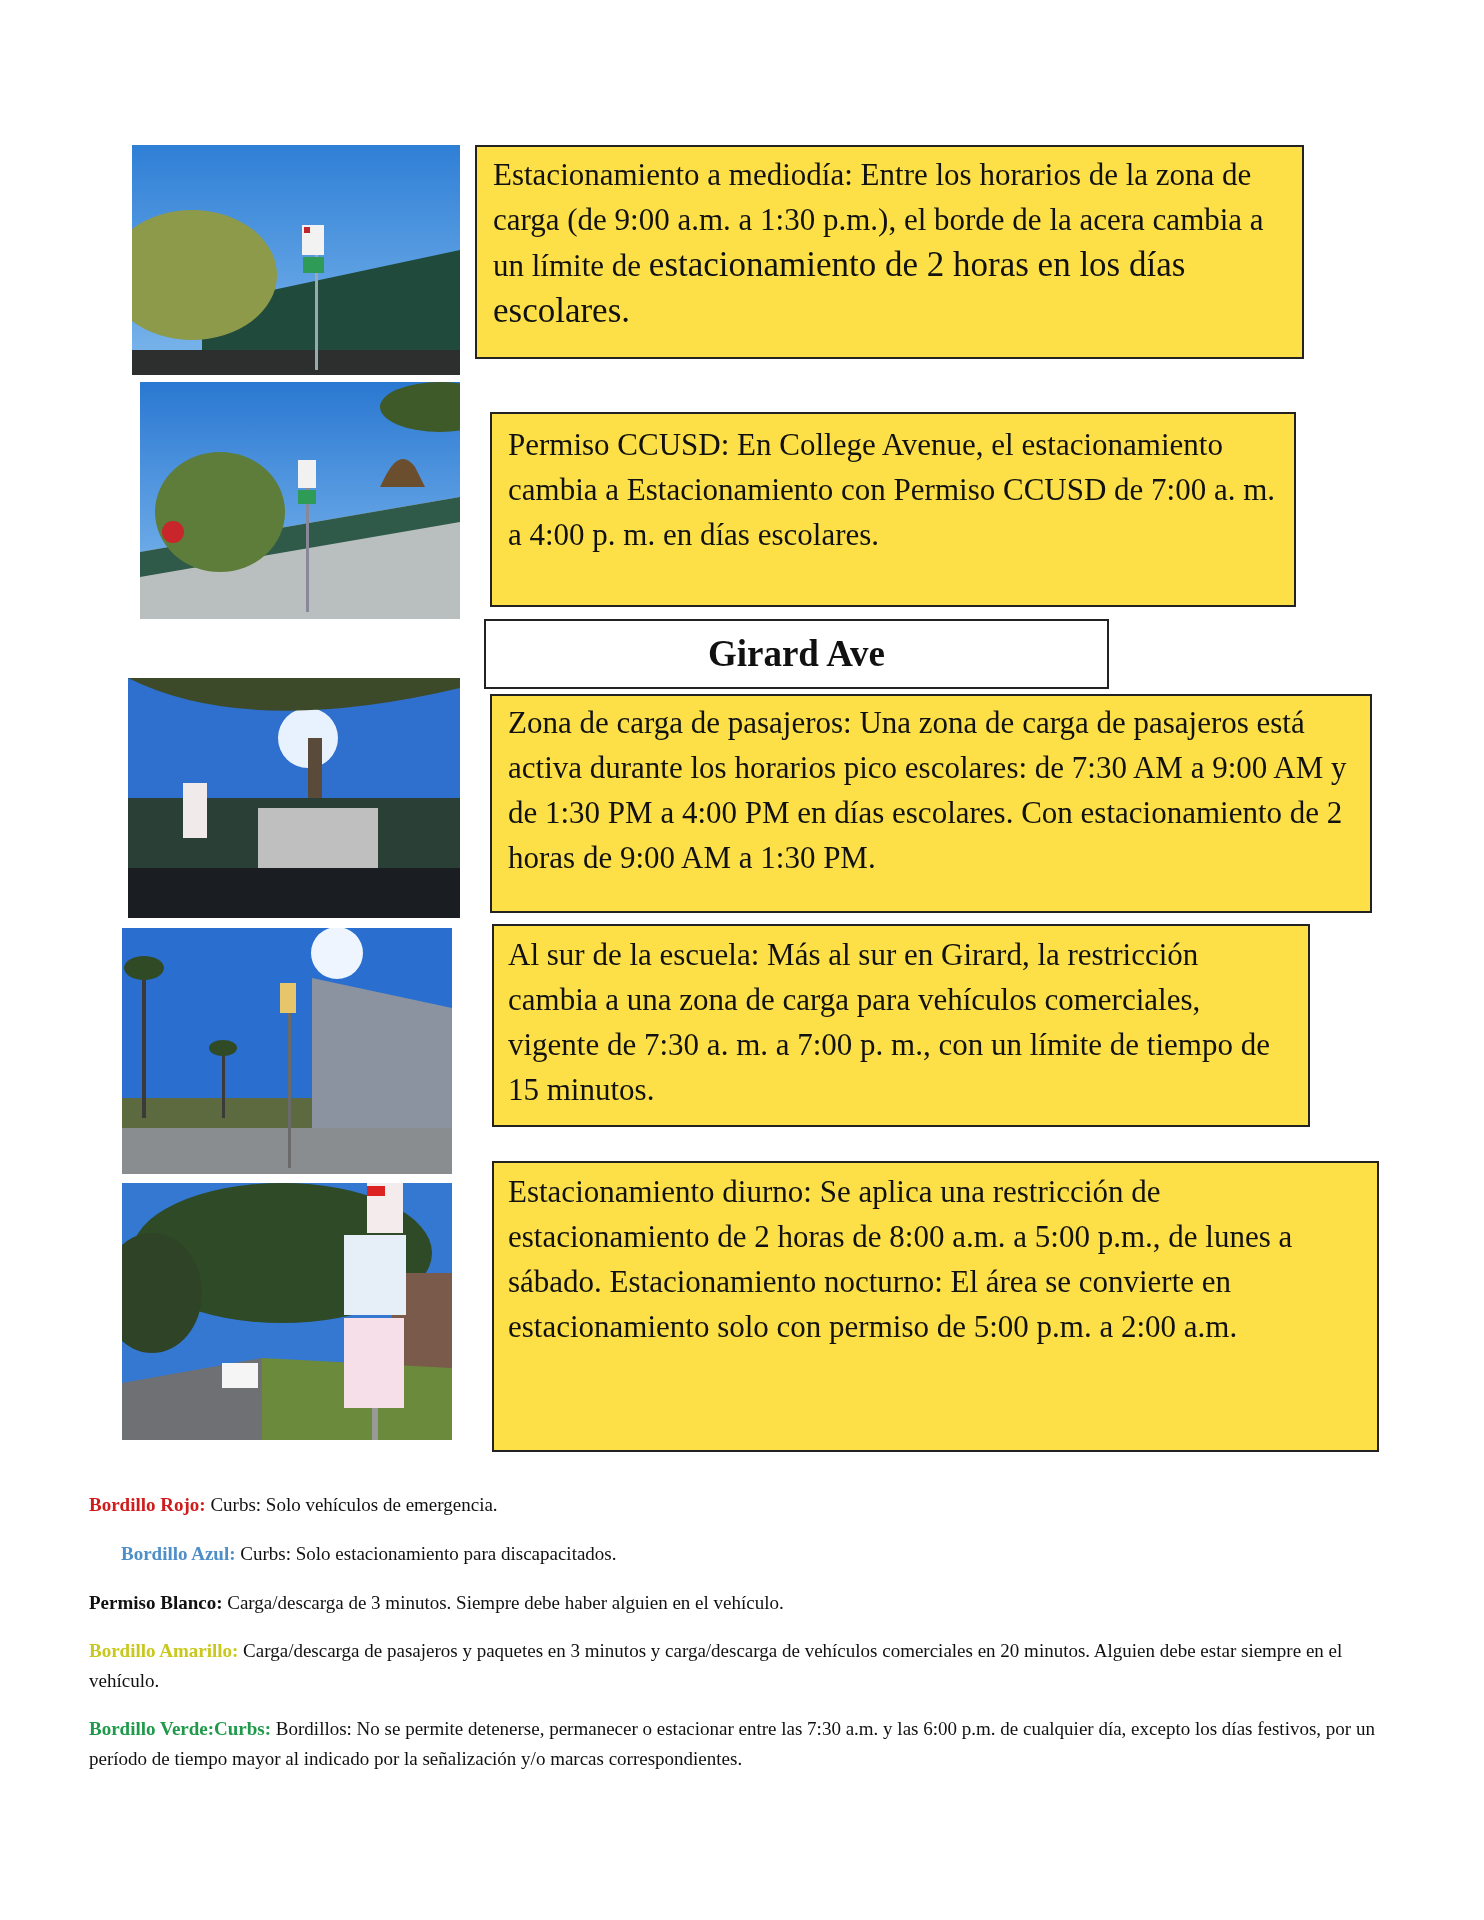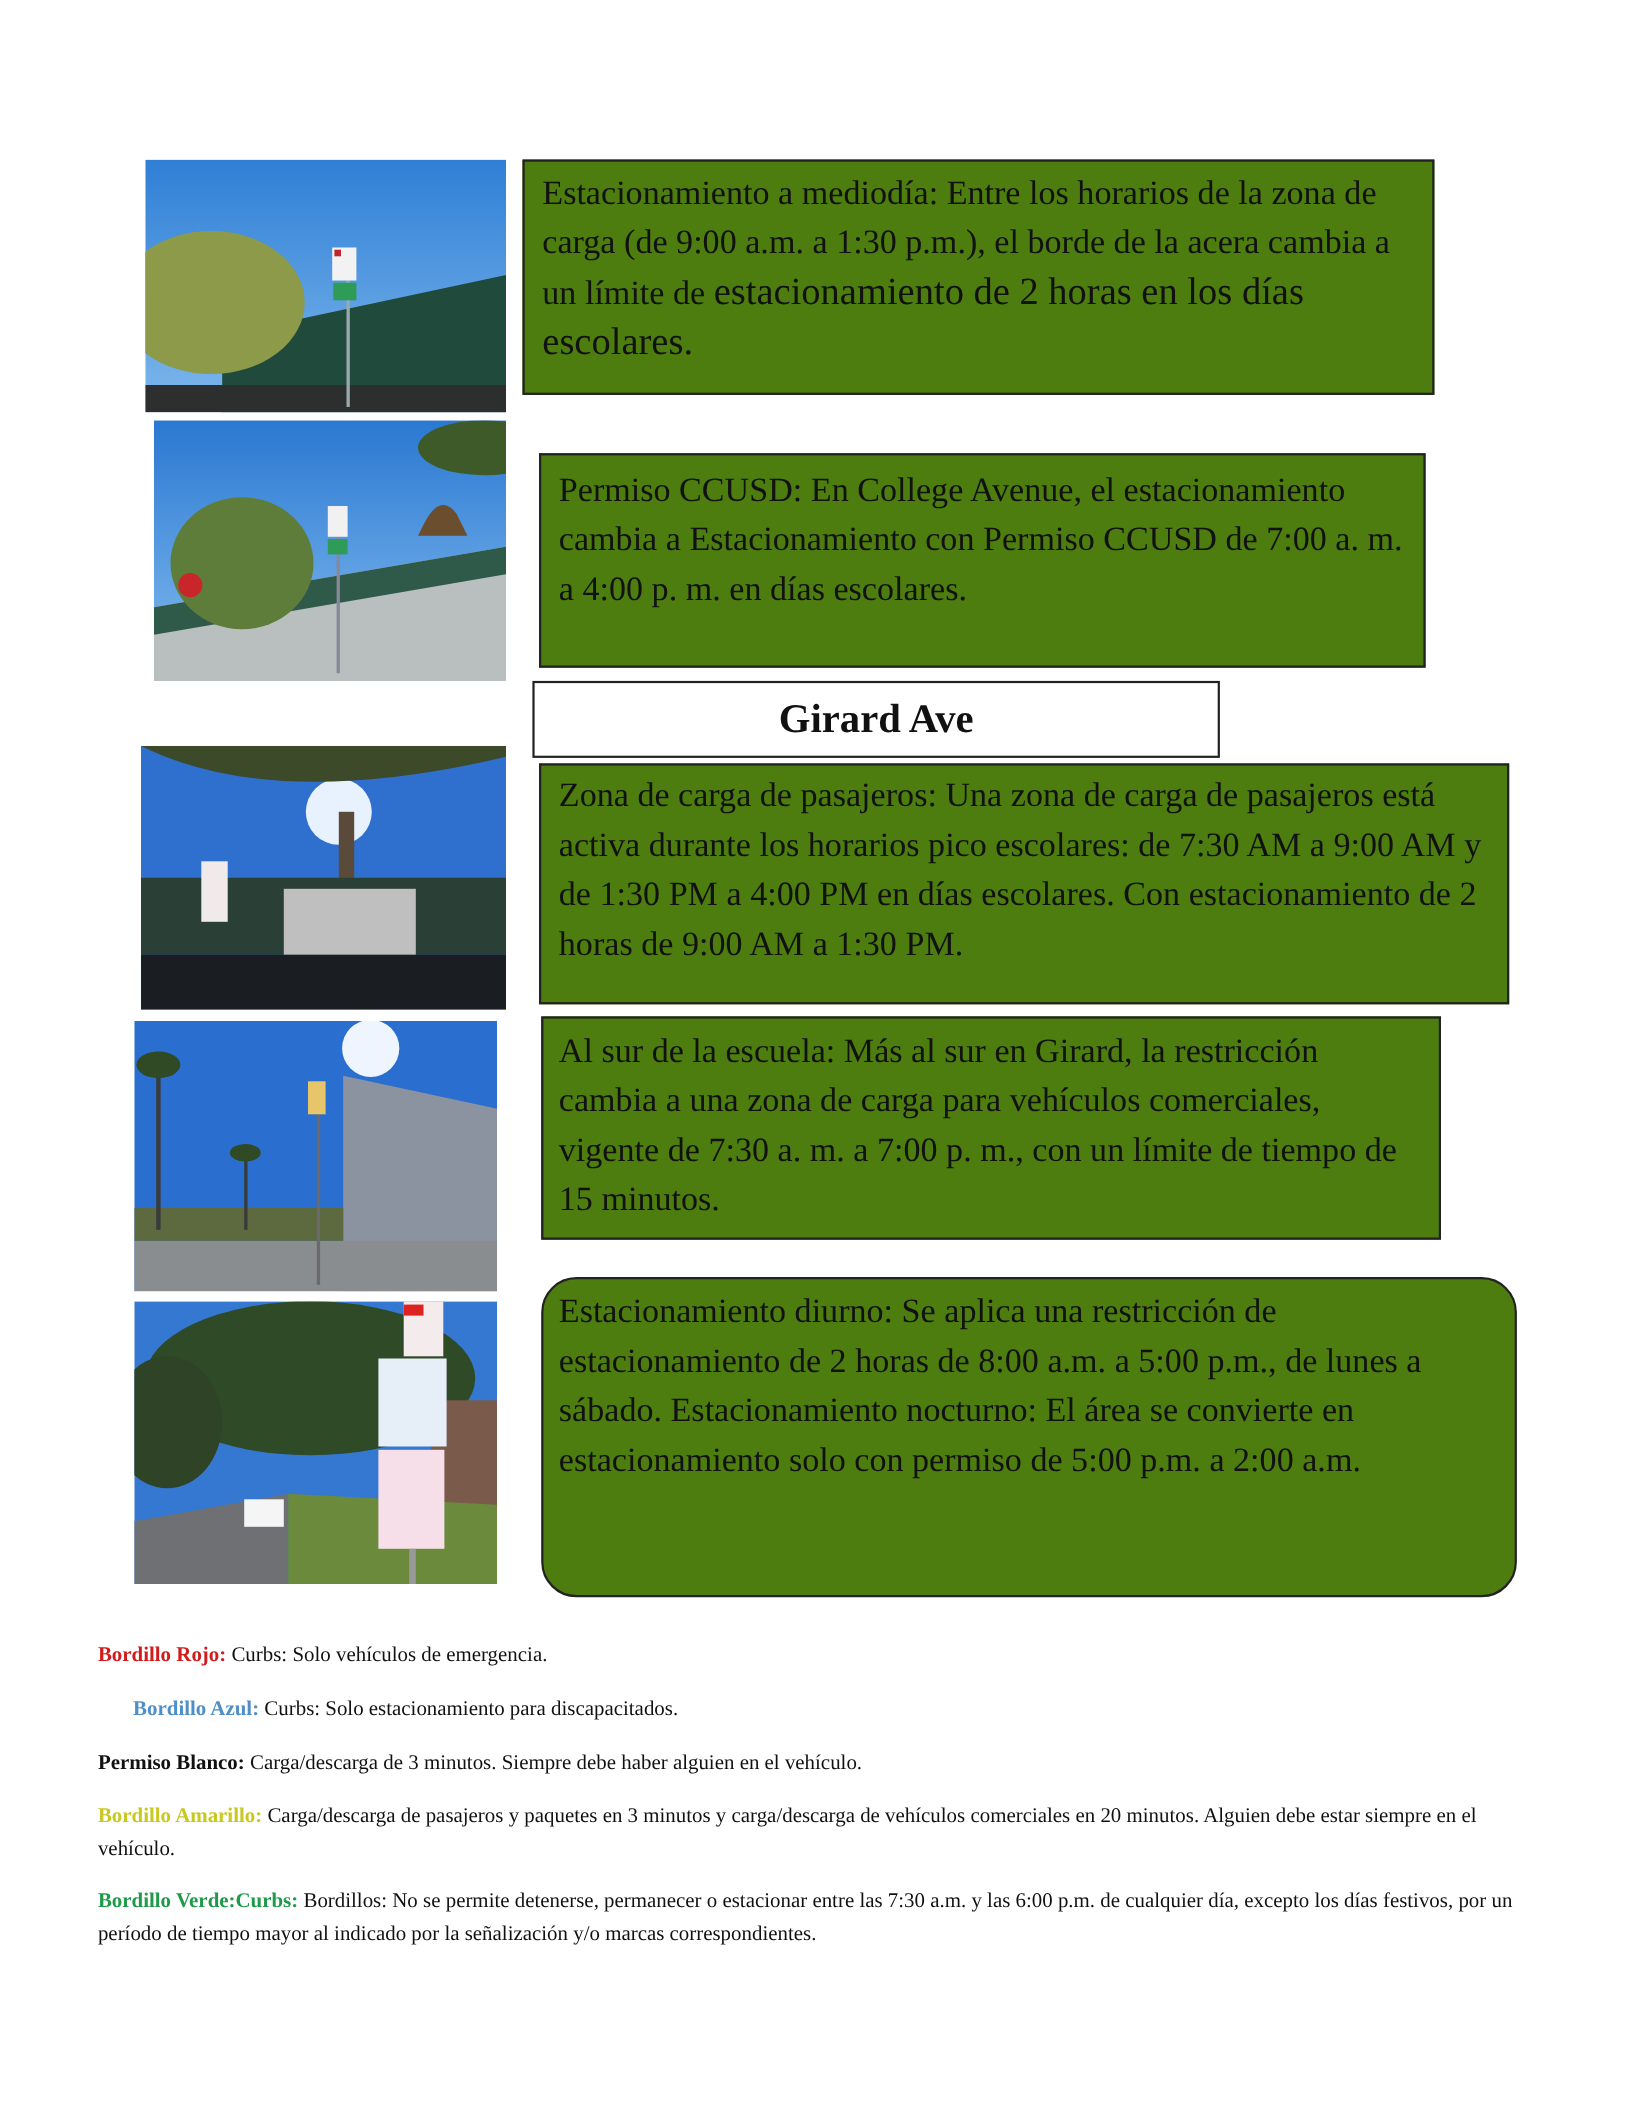--- a/index.html
+++ b/index.html
@@ -1,21 +1,21 @@
 <!DOCTYPE html>
 <html><head>
 <meta charset="utf-8">
 <style>
   html, body { margin: 0; padding: 0; background: #ffffff; }
   body { width: 1484px; height: 1920px; position: relative; overflow: hidden;
          font-family: "Liberation Serif", "DejaVu Serif", serif; color: #111; }
   .photo { position: absolute; overflow: hidden; }
   .photo svg { display: block; width: 100%; height: 100%; }
   .box { position: absolute; border: 2px solid #222; box-sizing: border-box;
-         background: #4d7c0f; padding: 6px 14px; font-size: 31px; line-height: 45px; }
+         background: #fde047; padding: 6px 14px; font-size: 31px; line-height: 45px; }
   .box p { margin: 0; }
   .box .big { font-size: 35px; }
   .heading { position: absolute; border: 2px solid #222; box-sizing: border-box;
              font-weight: bold; font-size: 37px; text-align: center; line-height: 66px; }
   .legend { position: absolute; left: 89px; width: 1300px; font-size: 19px; line-height: 30px; }
   .legend .item { position: absolute; left: 0; width: 1300px; }
   .legend b { font-weight: bold; }
 </style>
 </head>
 <body>
@@ -121,21 +121,21 @@
 </div>
 
 <div class="box" style="left:490px;top:694px;width:882px;height:219px;padding-top:4px;padding-left:16px;">
   <p>Zona de carga de pasajeros: Una zona de carga de pasajeros está activa durante los horarios pico escolares: de 7:30 AM a 9:00 AM y de 1:30 PM a 4:00 PM en días escolares. Con estacionamiento de 2 horas de 9:00 AM a 1:30 PM.</p>
 </div>
 
 <div class="box" style="left:492px;top:924px;width:818px;height:203px;padding-top:6px;padding-left:14px;">
   <p>Al sur de la escuela: Más al sur en Girard, la restricción cambia a una zona de carga para vehículos comerciales, vigente de 7:30 a. m. a 7:00 p. m., con un límite de tiempo de 15 minutos.</p>
 </div>
 
-<div class="box" style="left:492px;top:1161px;width:887px;height:291px;padding-top:6px;padding-left:14px;border-radius:32px;">
+<div class="box" style="left:492px;top:1161px;width:887px;height:291px;padding-top:6px;padding-left:14px;">
   <p>Estacionamiento diurno: Se aplica una restricción de estacionamiento de 2 horas de 8:00 a.m. a 5:00 p.m., de lunes a sábado. Estacionamiento nocturno: El área se convierte en estacionamiento solo con permiso de 5:00 p.m. a 2:00 a.m.</p>
 </div>
 
 <div class="legend" style="top:0;">
   <div class="item" style="top:1490px;">
     <b style="color:#d01c1c;">Bordillo Rojo:</b><span> Curbs: Solo vehículos de emergencia.</span>
   </div>
   <div class="item" style="top:1539px;">
     <b style="color:#4f8fc8;margin-left:32px;">Bordillo Azul:</b><span> Curbs: Solo estacionamiento para discapacitados.</span>
   </div>

